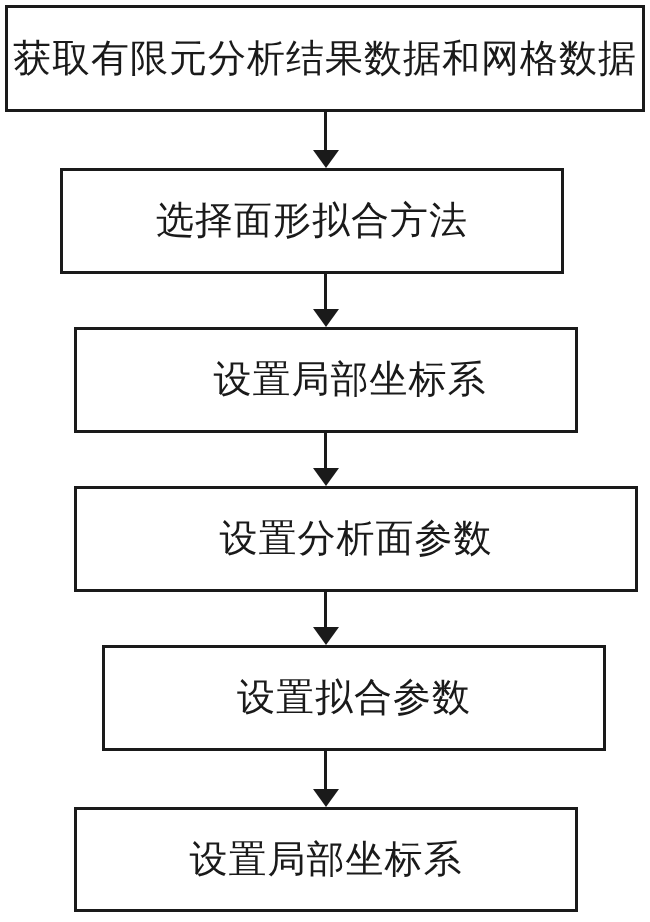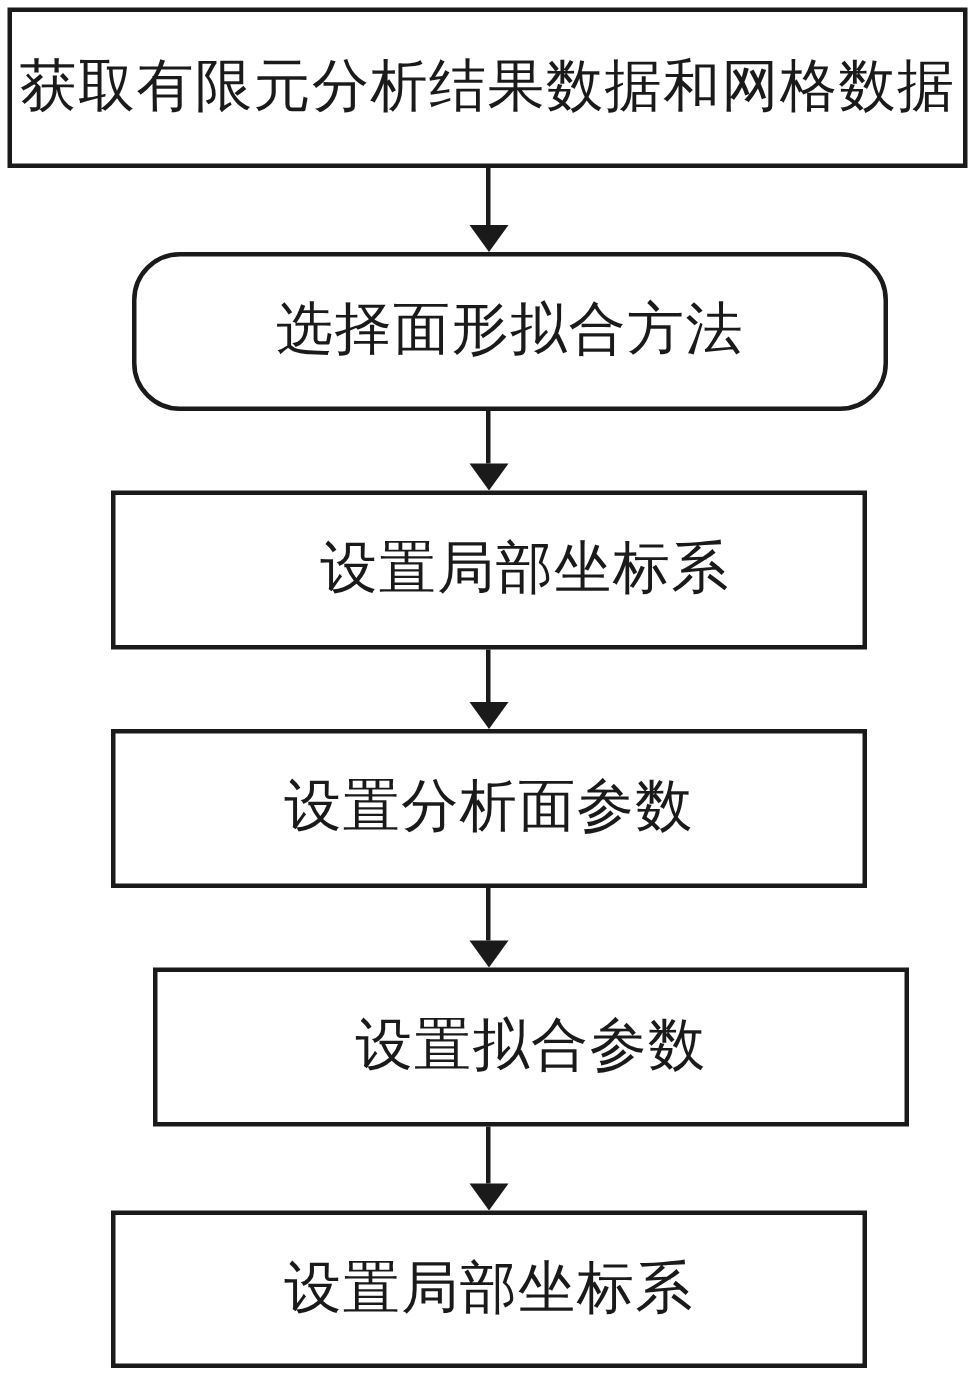--- a/index.html
+++ b/index.html
@@ -27,23 +27,23 @@
     display: flex;
     align-items: center;
     justify-content: center;
     text-align: right;
     color: var(--text);
     font-size: 38px;
     letter-spacing: 1px;
     line-height: 1.15;
   }
   .box-1 { left: 5px;  top: 5px;   width: 640px; height: 107px; }
-  .box-2 { left: 88px; top: 168px; width: 504px; height: 106px; border-radius: 32px; }
+  .box-2 { left: 60px; top: 168px; width: 504px; height: 106px; }
   .box-3 { left: 74px; top: 327px; width: 504px; height: 106px; padding-left: 48px; }
-  .box-4 { left: 74px; top: 486px; width: 504px; height: 106px; }
+  .box-4 { left: 74px; top: 486px; width: 564px; height: 106px; }
   .box-5 { left: 74px; top: 645px; width: 504px; height: 106px; margin-left: 28px; }
   .box-6 { left: 74px; top: 807px; width: 504px; height: 105px; }
 
   .flow-arrow {
     position: absolute;
     left: 312px;          
     width: 27px;
     display: flex;
     flex-direction: column;
     align-items: center;

